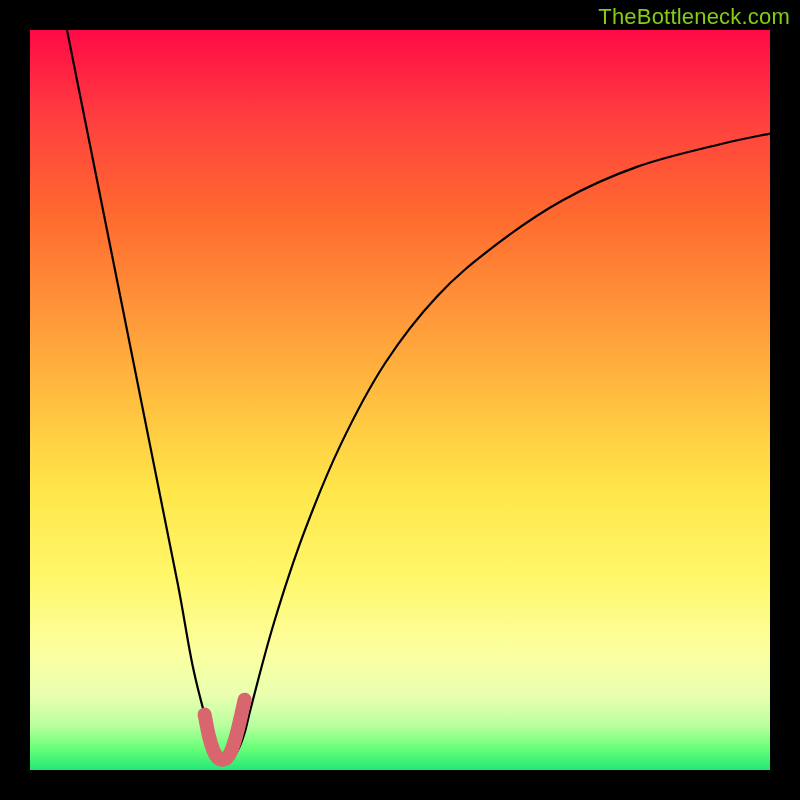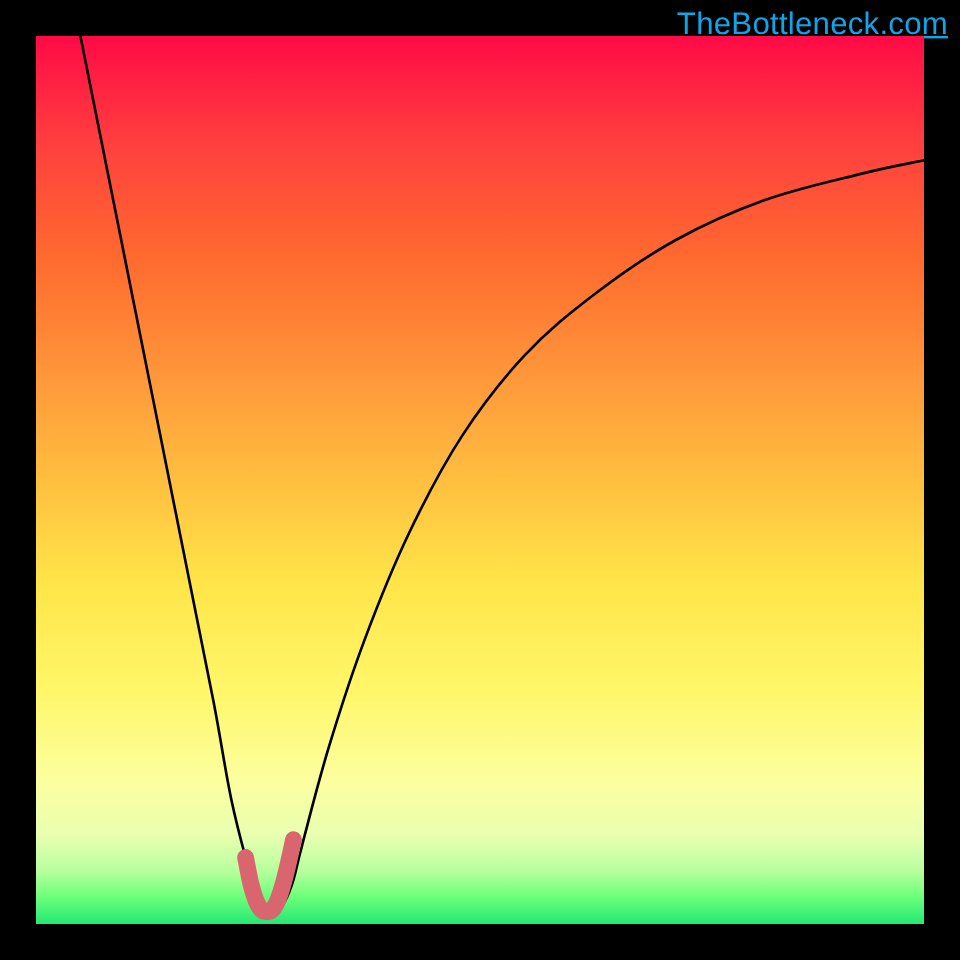--- a/index.html
+++ b/index.html
@@ -29,25 +29,24 @@
       #e9ffb0 90%,
       #b8ff9e 94%,
       #6bff7a 97%,
       #22e874 100%
     );
   }
   .watermark {
     position: absolute;
     top: 4px;
     right: 10px;
-    color: #0ea5e9;
-    font-size: 26px;
+    color: #84cc16;
+    font-size: 22px;
     letter-spacing: 0.2px;
     user-select: none;
-    text-decoration: underline;
   }
   svg.curve {
     position: absolute;
     left: 0;
     top: 0;
     width: 740px;
     height: 740px;
     overflow: visible;
   }
 </style>

